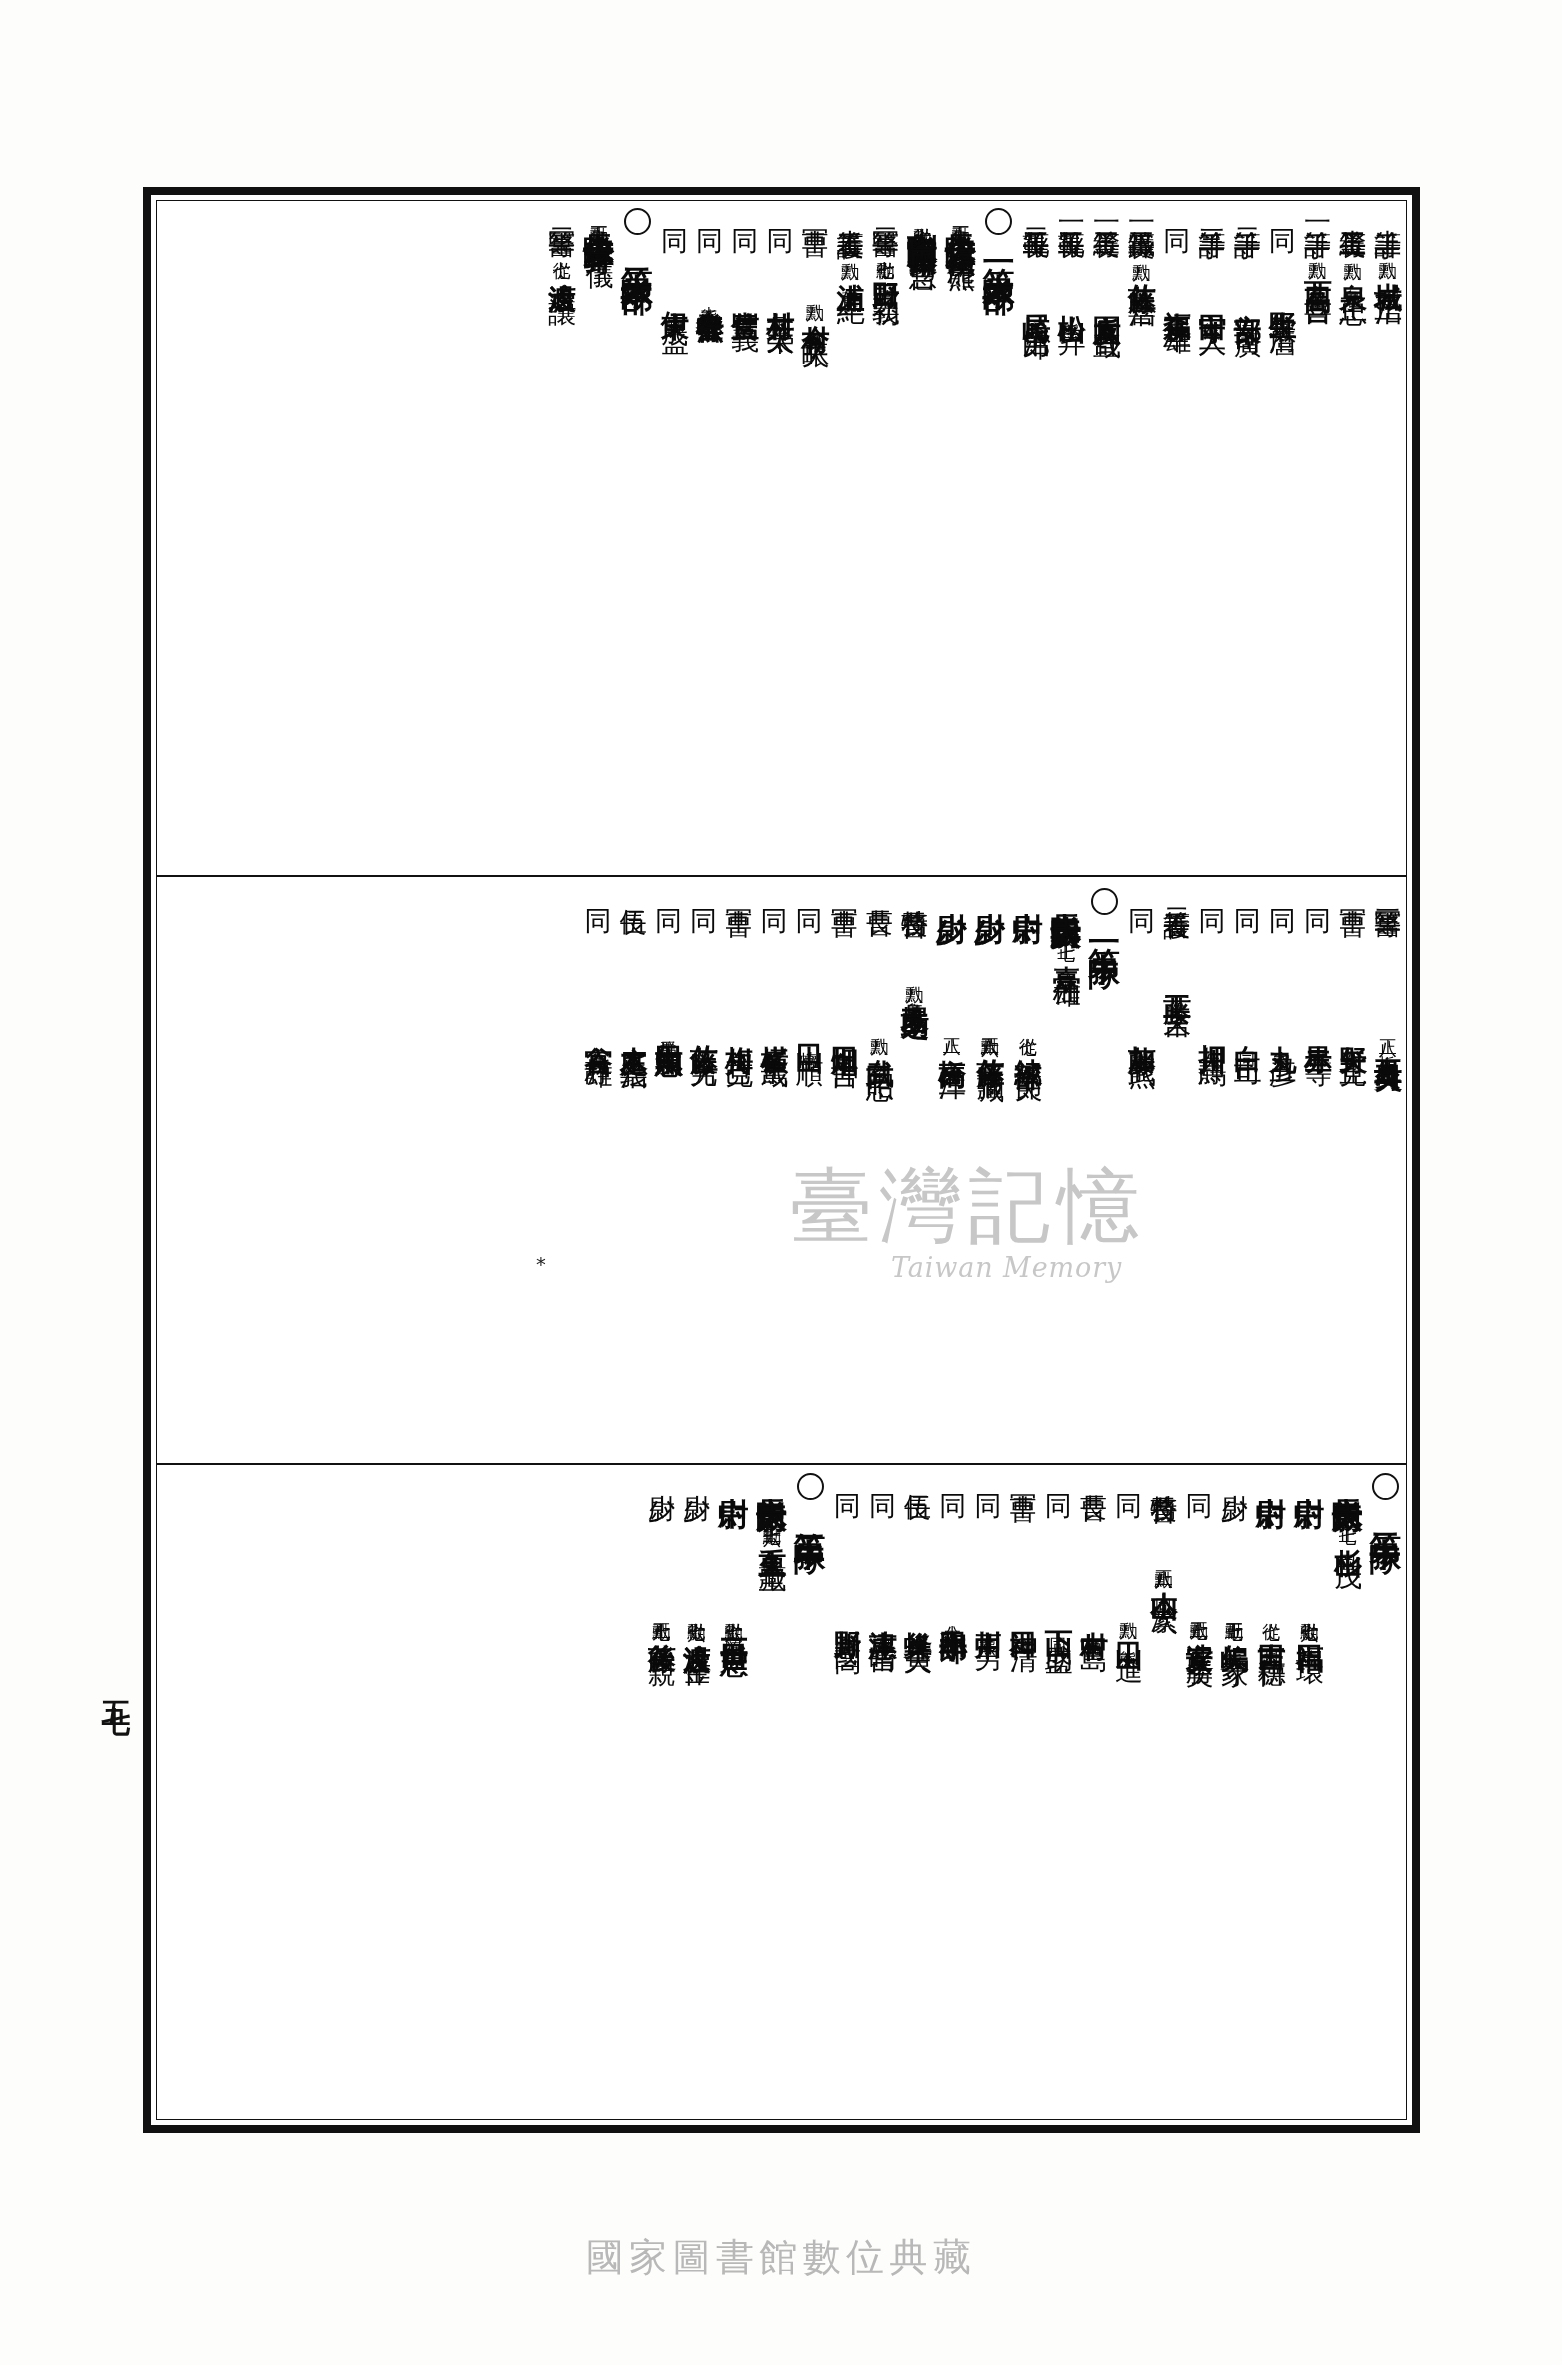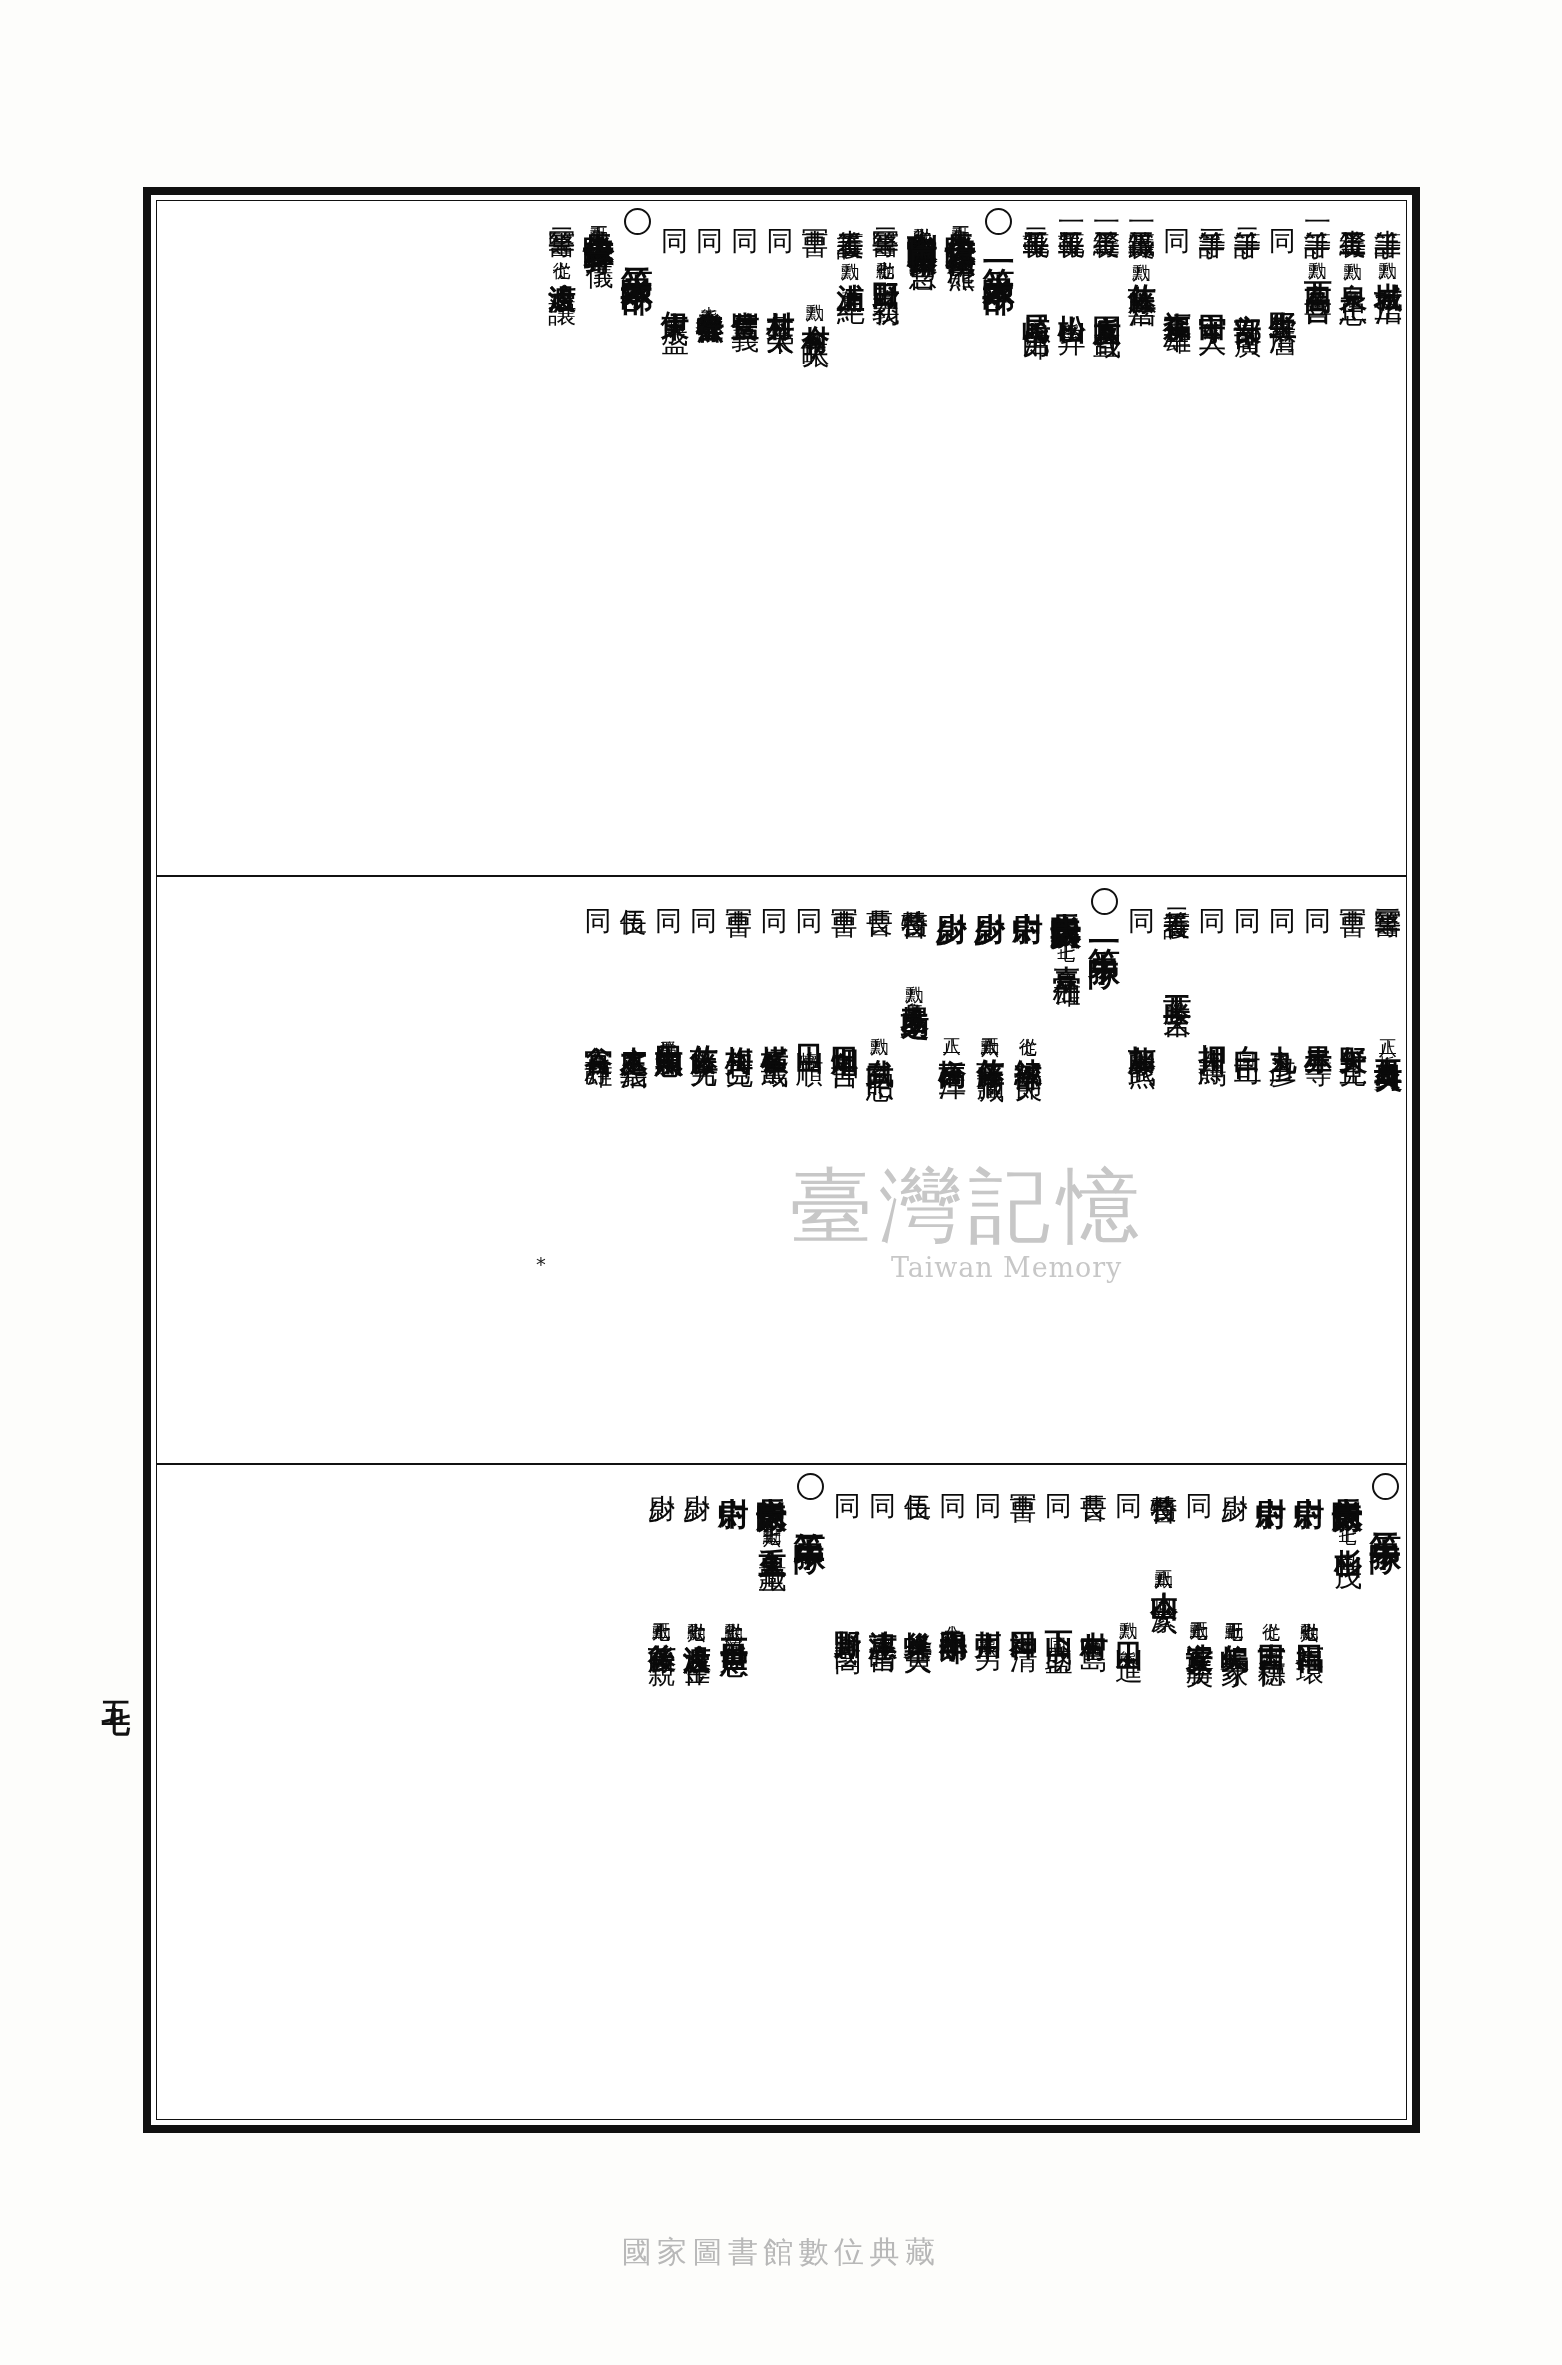--- a/index.html
+++ b/index.html
@@ -126,31 +126,32 @@
     letter-spacing: 7.1px;
     white-space: nowrap;
   }
   .wm-en {
     position: absolute;
     left: 105px; top: 100px;
     font-size: 27px;
     color: #9a9a9a;
     font-family: "DejaVu Serif", serif;
     letter-spacing: 0.9px;
+    font-style: italic;
     white-space: nowrap;
   }
 
   
   .footer-stamp {
     position: absolute;
     left: 0;
     top: 2232px;
     width: 1562px;
     text-align: center;
-    font-size: 30px;
+    font-size: 38px;
     letter-spacing: 5.4px;
     color: #b8b8b8;
     font-family: "DejaVu Serif", serif;
   }
 
   
   .asterisk {
     position: absolute;
     left: 536px;
     top: 1253px;

